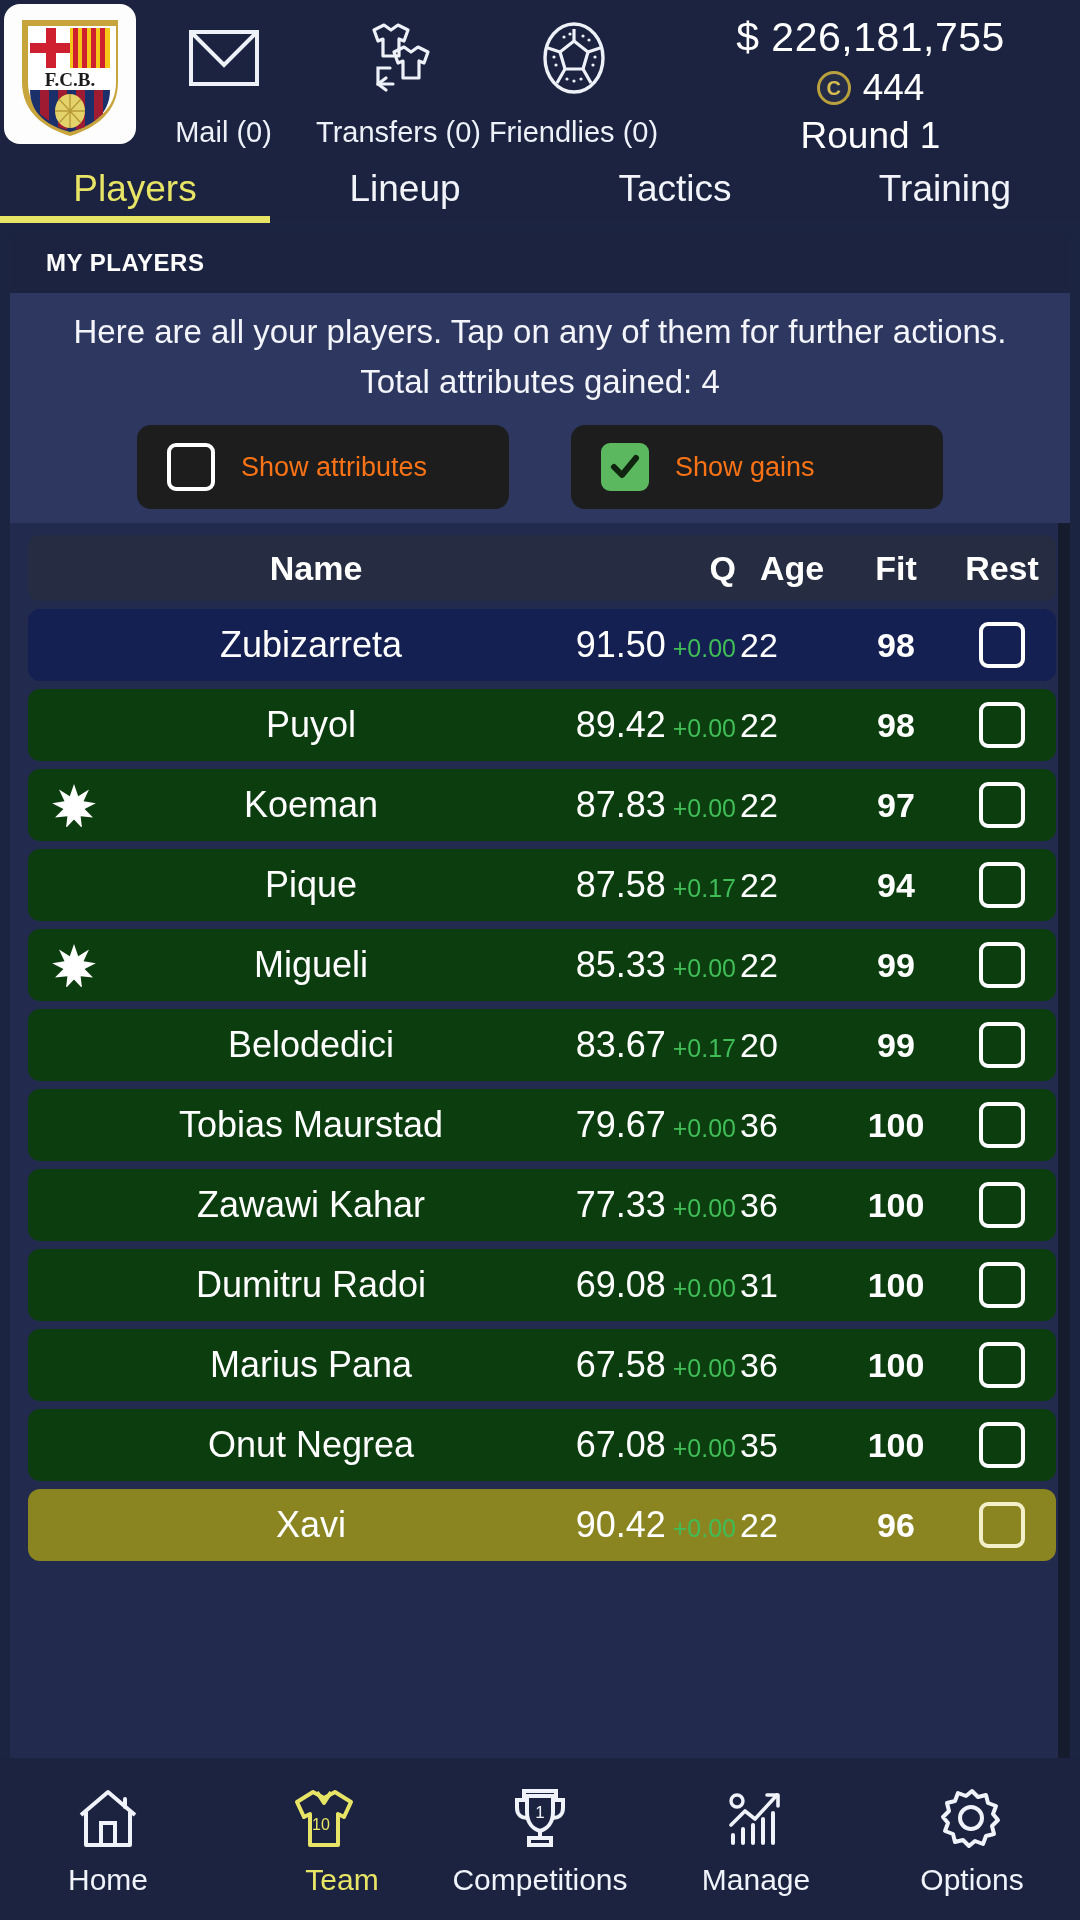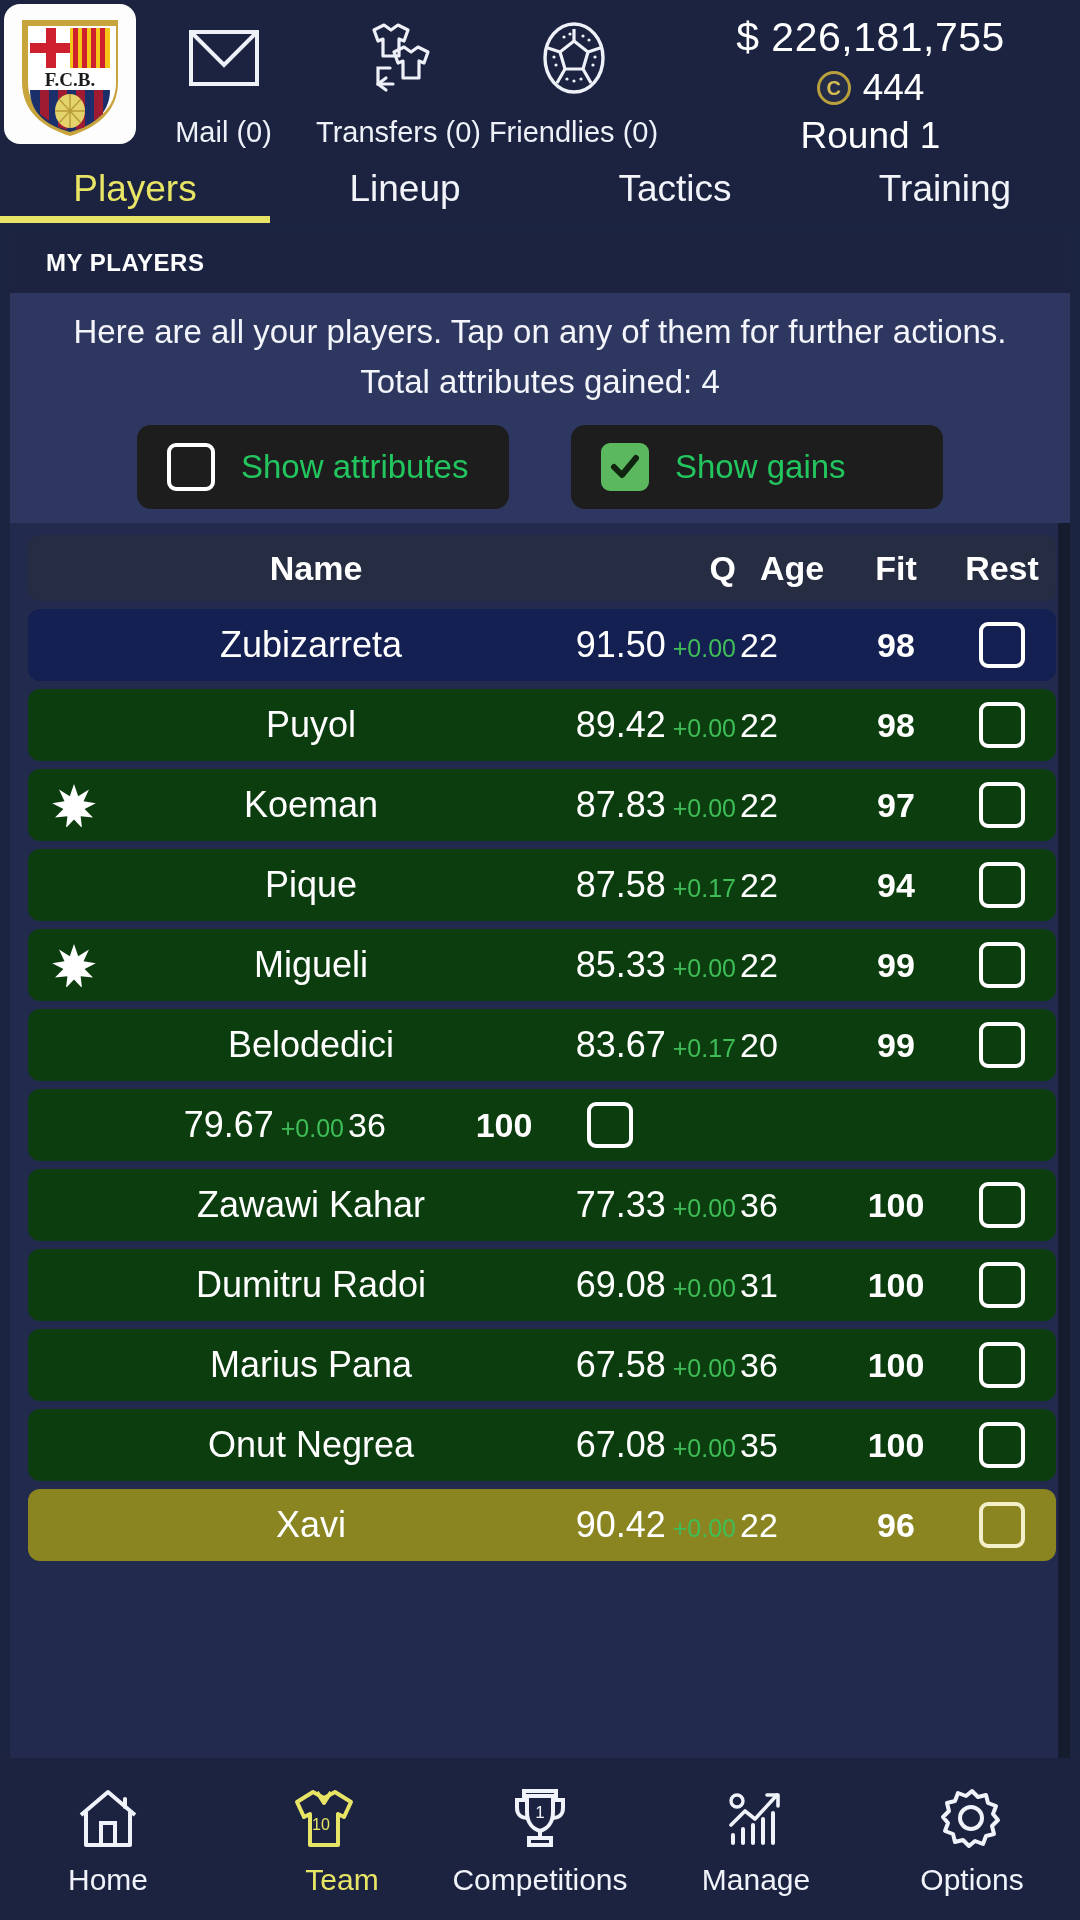--- a/index.html
+++ b/index.html
@@ -107,21 +107,21 @@
 
   .toggles {
     display: flex; gap: 62px; justify-content: center;
     margin-top: 22px;
   }
   .toggle {
     background: #1d1d1d; border-radius: 14px;
     display:flex; align-items:center; gap: 26px;
     padding: 18px 30px; min-width: 372px;
   }
-  .toggle .lbl { color:#22c55e; font-size: 33px; white-space: nowrap; }
+  .toggle .lbl { color:#f97316; font-size: 27px; white-space: nowrap; }
   .cbx {
     width: 48px; height: 48px; border-radius: 9px;
     border: 4px solid #fff; background: transparent;
     flex: none;
   }
   .cbx.checked {
     background: #5cb85f; border-color:#5cb85f;
     display:flex; align-items:center; justify-content:center;
   }
   .cbx.checked svg { display:block; }
@@ -451,20 +451,23 @@
             </div>
             <div class="c-fit">
               <span class="pfit">99</span>
             </div>
             <div class="c-rest">
               <span class="rest-box"></span>
             </div>
           </div>
           <div class="row green">
             <div class="c-star"></div>
+            <div class="c-name">
+              <span class="pname">Tobias Maurstad</span>
+            </div>
             <div class="c-q">
               <span class="pq">79.67</span>
               <span class="pgain">+0.00</span>
             </div>
             <div class="c-age">
               <span class="page">36</span>
             </div>
             <div class="c-fit">
               <span class="pfit">100</span>
             </div>

